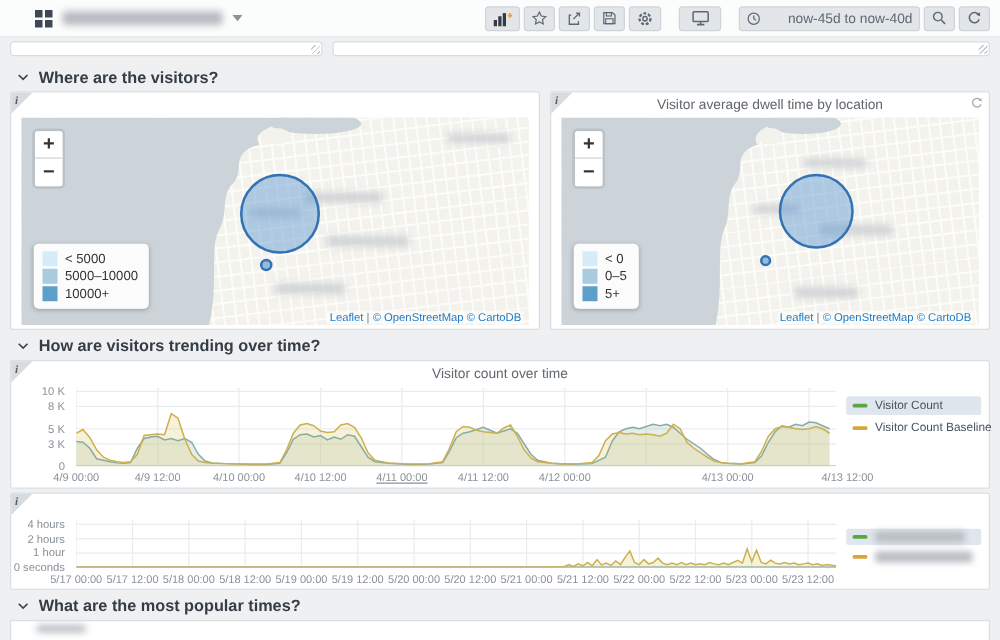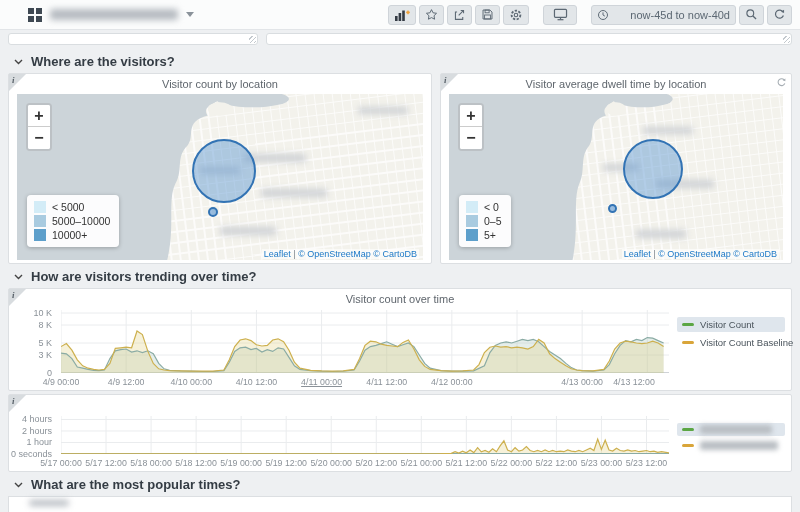--- a/index.html
+++ b/index.html
@@ -188,21 +188,20 @@
     </svg>
   <span>Where are the visitors?</span>
 </div>
 
 <div class="maps-row">
 
   <section class="panel map-panel-1">
     <div class="info-corner">
         <b>i</b>
       </div>
-    <div class="panel-title">Visitor count by location</div>
     <div class="map">
       <div class="map-land"></div>
       <svg class="water-svg" viewBox="0 0 100 100" preserveAspectRatio="none">
         <path d="M0,0 L52,0 C50,5 45,7 47,13 C41,17 44,25 42,31 C39,38 41,46 39,54 C37,64 39,80 37,100 L0,100 Z" fill="#ccd4d9"></path>
         <ellipse cx="58" cy="3" rx="9" ry="5" fill="#ccd4d9"></ellipse>
         <ellipse cx="50" cy="9" rx="3" ry="4" fill="#f3f2ec"></ellipse>
       </svg>
       <div class="map-blur" style="left:56%;top:36%;width:62px;height:8px"></div>
       <div class="map-blur" style="left:45%;top:44%;width:40px;height:7px"></div>
       <div class="map-blur" style="left:60%;top:57%;width:66px;height:8px"></div>
@@ -333,21 +332,21 @@
       <div class="xlabels" id="chart-plot-0-x">
           <div class="xlab" style="left: 0px;">4/9 00:00</div>
           <div class="xlab" style="left: 65.1429px;">4/9 12:00</div>
           <div class="xlab" style="left: 130.286px;">4/10 00:00</div>
           <div class="xlab" style="left: 195.429px;">4/10 12:00</div>
           <div class="xlab" style="left: 260.571px; text-decoration: underline;">4/11 00:00</div>
           <div class="xlab" style="left: 325.714px; text-align: center;">4/11 12:00</div>
           <div class="xlab" style="left: 390.857px;">4/12 00:00</div>
           <div class="xlab" style="left: 456px; margin-top: 20px;">4/12 12:00</div>
           <div class="xlab" style="left: 521.143px;">4/13 00:00</div>
-          <div class="xlab" style="left: 573px;">4/13 12:00</div>
+          <div class="xlab" style="left: 617px;">4/13 12:00</div>
         </div>
     </div>
     <div class="chart-legend" id="chart-legend-0">
         <div class="leg-item sel">
           <span class="leg-dash" style="background: rgb(91, 166, 68);"></span>
           <span class="leg-lb">Visitor Count</span>
         </div>
         <div class="leg-item">
           <span class="leg-dash" style="background: rgb(217, 165, 58);"></span>
           <span class="leg-lb">Visitor Count Baseline</span>

